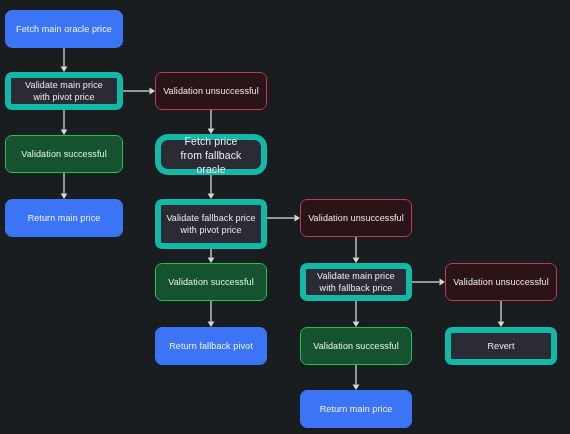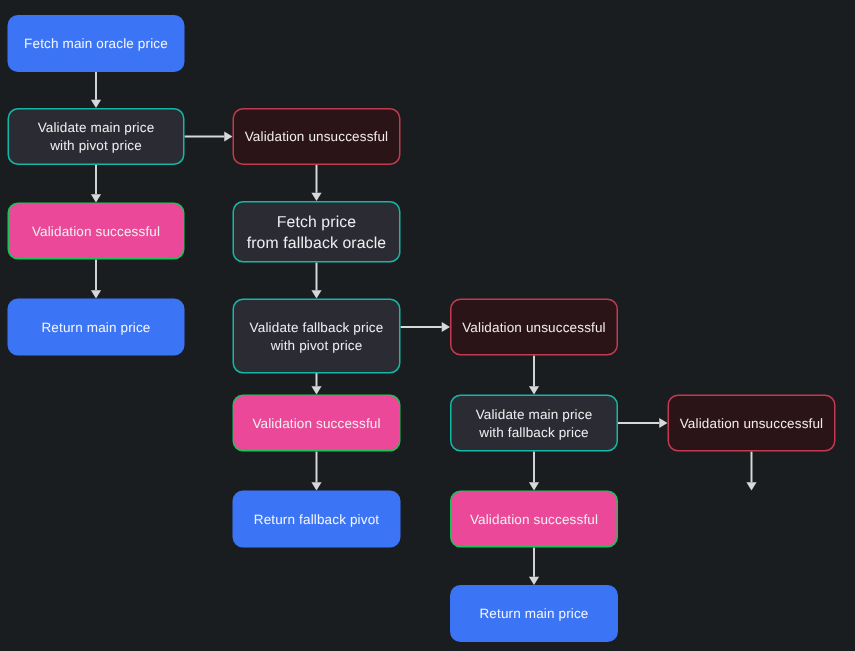--- a/index.html
+++ b/index.html
@@ -40,30 +40,30 @@
     white-space: pre-line;
     z-index: 2;
   }
   .node.blue {
     background: #3b74f5;
     border: 1px solid #3b74f5;
     color: #f2f5ff;
   }
   .node.dark {
     background: #2b2b33;
-    border: 1px solid #14b8a6;
+    border: 6px solid #14b8a6;
     color: #eceef0;
   }
   .node.red {
     background: #2a1418;
     border: 1.3px solid #bf3b4d;
     color: #f0eaec;
   }
   .node.green {
-    background: #ec4899;
+    background: #14532d;
     border: 1.3px solid #1dc257;
     color: #eaf3ed;
   }
   .node.big {
     font-size: 10.5px;
     line-height: 14px;
   }
 </style>
 </head>
 <body>
@@ -126,25 +126,26 @@
         <line x1="501" y1="301" x2="501" y2="321.5" stroke="#d8d8d8" stroke-width="1.3"></line>
         <polygon points="501,327 497.6,321.5 504.4,321.5" fill="#d8d8d8"></polygon>
       </g>
     </svg>
 <div class="node blue" style="left: 5px; top: 10px; width: 118px; height: 38px;">Fetch main oracle price</div>
     <div class="node dark" style="left: 5px; top: 72px; width: 118px; height: 38px;">Validate main price
 with pivot price</div>
     <div class="node green" style="left: 5px; top: 135px; width: 118px; height: 38px;">Validation successful</div>
     <div class="node blue" style="left: 5px; top: 199px; width: 118px; height: 38px;">Return main price</div>
     <div class="node red" style="left: 155px; top: 72px; width: 112px; height: 38px;">Validation unsuccessful</div>
-    <div class="node dark big" style="left: 155px; top: 134px; width: 112px; height: 41px;">Fetch price
+    <div class="node dark big" style="left: 155px; top: 134px; width: 112px; height: 41px; border-radius: 13px;">Fetch price
 from fallback oracle</div>
     <div class="node dark" style="left: 155px; top: 199px; width: 112px; height: 50px;">Validate fallback price
 with pivot price</div>
     <div class="node green" style="left: 155px; top: 263px; width: 112px; height: 38px;">Validation successful</div>
     <div class="node blue" style="left: 155px; top: 327px; width: 112px; height: 38px;">Return fallback pivot</div>
     <div class="node red" style="left: 300px; top: 199px; width: 112px; height: 38px;">Validation unsuccessful</div>
     <div class="node dark" style="left: 300px; top: 263px; width: 112px; height: 38px;">Validate main price
 with fallback price</div>
     <div class="node green" style="left: 300px; top: 327px; width: 112px; height: 38px;">Validation successful</div>
     <div class="node blue" style="left: 300px; top: 390px; width: 112px; height: 38px;">Return main price</div>
     <div class="node red" style="left: 445px; top: 263px; width: 112px; height: 38px;">Validation unsuccessful</div>
+    <div class="node dark" style="left: 445px; top: 327px; width: 112px; height: 38px;">Revert</div>
   </div>
 
 </body></html>

